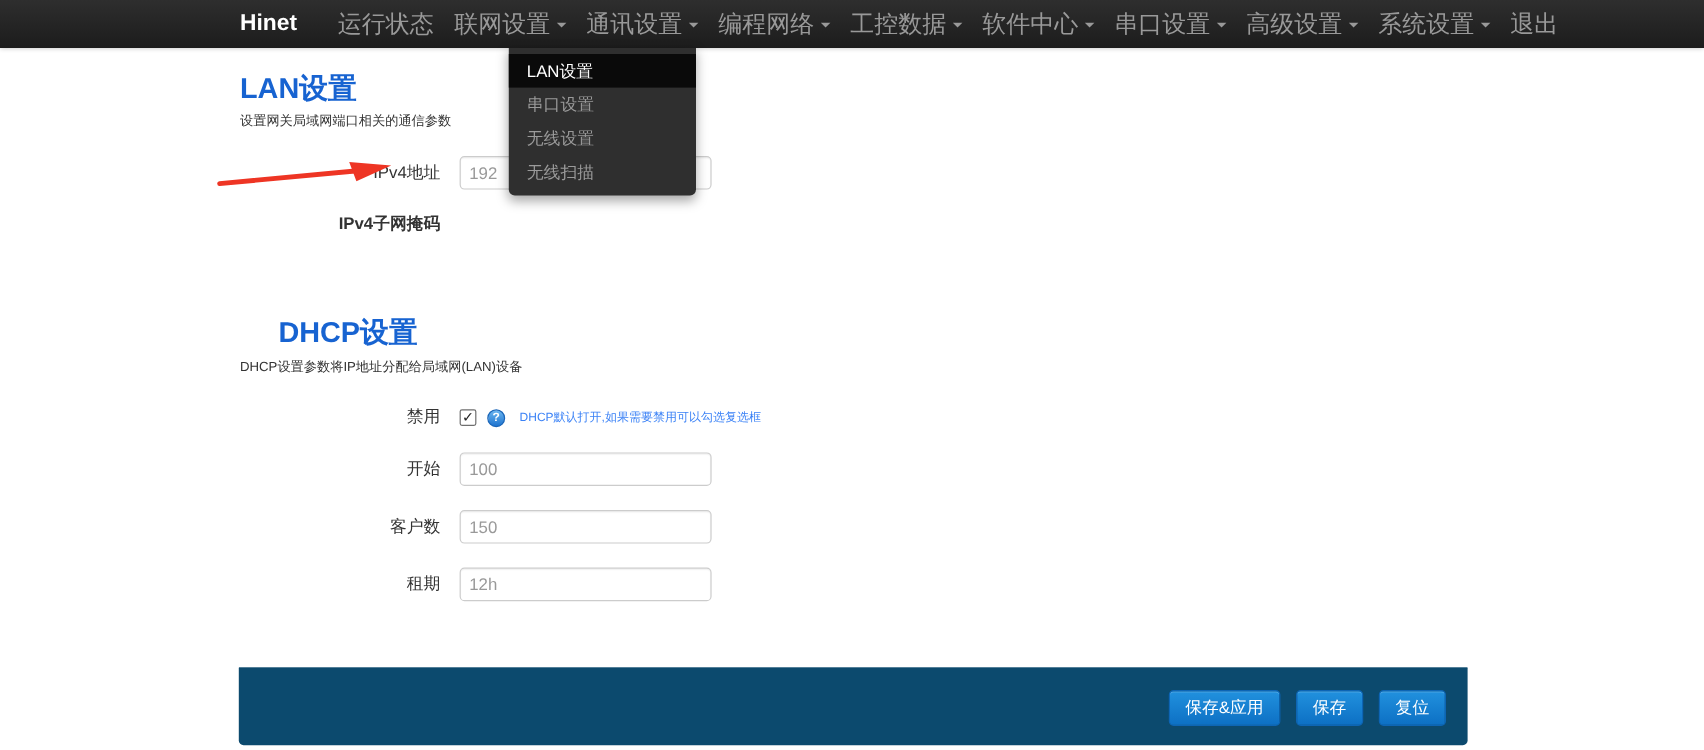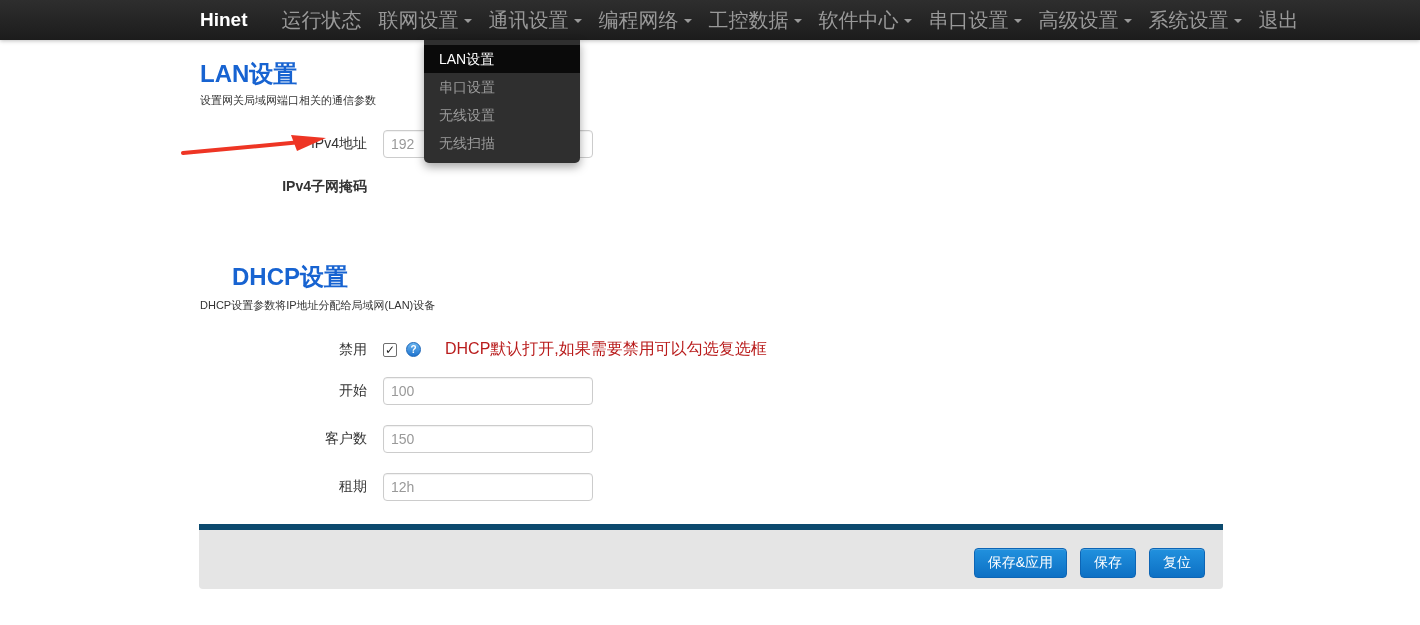--- a/index.html
+++ b/index.html
@@ -40,25 +40,25 @@
   .select-arrow { position:absolute; right:1px; top:1px; width:19px; height:24px;
     border:1px solid #ababab; border-radius:2px;
     background:linear-gradient(#f7f7f7,#d9d9d9); display:flex; align-items:center; justify-content:center; }
 
   
   .checkbox { width:14px; height:14px; border:1px solid #6f6f6f; border-radius:2px; background:#fff;
     display:flex; align-items:center; justify-content:center; font-size:12px; color:#222; cursor:pointer; line-height:1; }
   .help-icon { width:15px; height:15px; border-radius:50%; margin-left:9px;
     background:linear-gradient(#6cb6f0,#1f74cf); border:1px solid #1a65b8;
     color:#fff; font-size:10px; font-weight:bold; display:flex; align-items:center; justify-content:center; cursor:pointer; }
-  .help-text { font-size:16px; color:#b91c1c; margin-left:24px; }
+  .help-text { font-size:10px; color:#3b82f6; margin-left:12px; }
 
   
-  .footer { position:absolute; left:199px; top:524px; width:1024px; height:65px;
-    background:#e5e5e5; border-top:6px solid #0c4a6e; border-radius:0 0 4px 4px; }
+  .footer { position:absolute; left:199px; top:556px; width:1024px; height:65px;
+    background:#0c4a6e; border-top:1px solid #0c4a6e; border-radius:0 0 4px 4px; }
   .footer-buttons { position:absolute; right:18px; top:18px; display:flex; gap:13px; }
   .btn { height:30px; padding:0 13px; border:1px solid #0d65b5; border-radius:4px;
     background:linear-gradient(#2191de,#0d70c4); color:#fff; font-size:14px; cursor:pointer;
     font-family:"Liberation Sans","DejaVu Sans",sans-serif; box-shadow:inset 0 1px 0 rgba(255,255,255,.2); }
 
   
   .arrow-svg { position:absolute; left:178px; top:133px; z-index:10; pointer-events:none; }
 </style>
 </head>
 <body>

